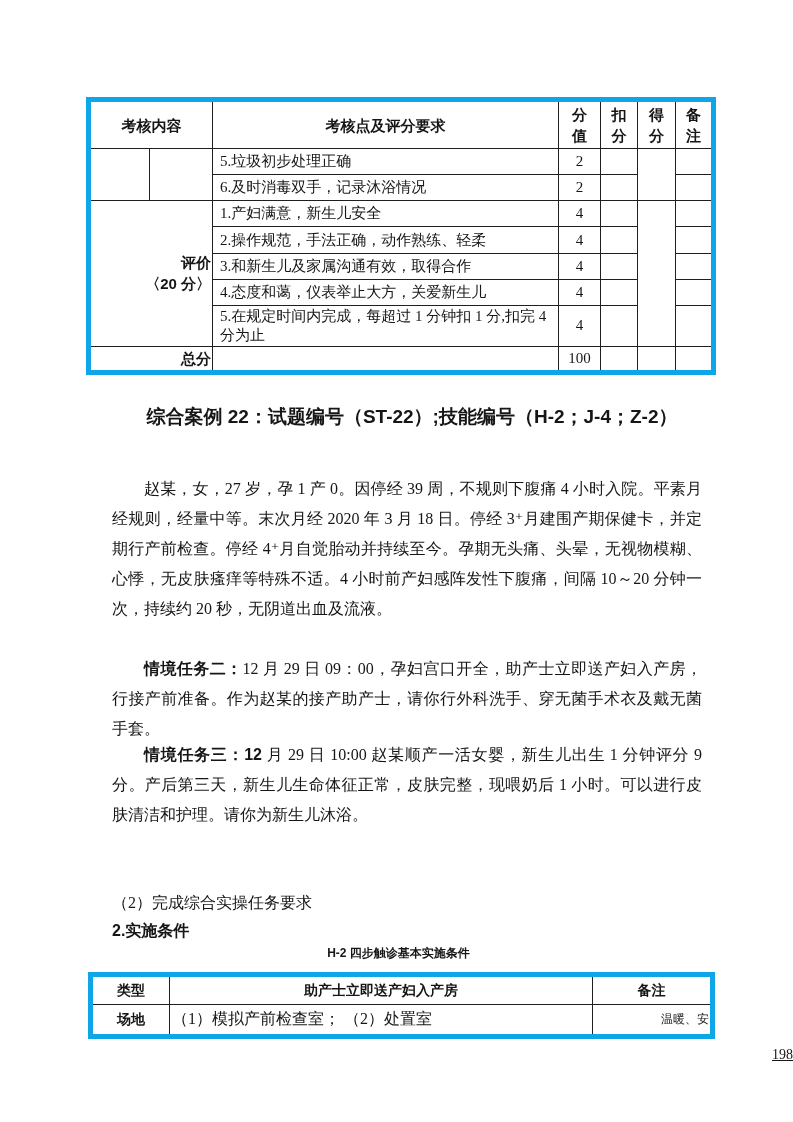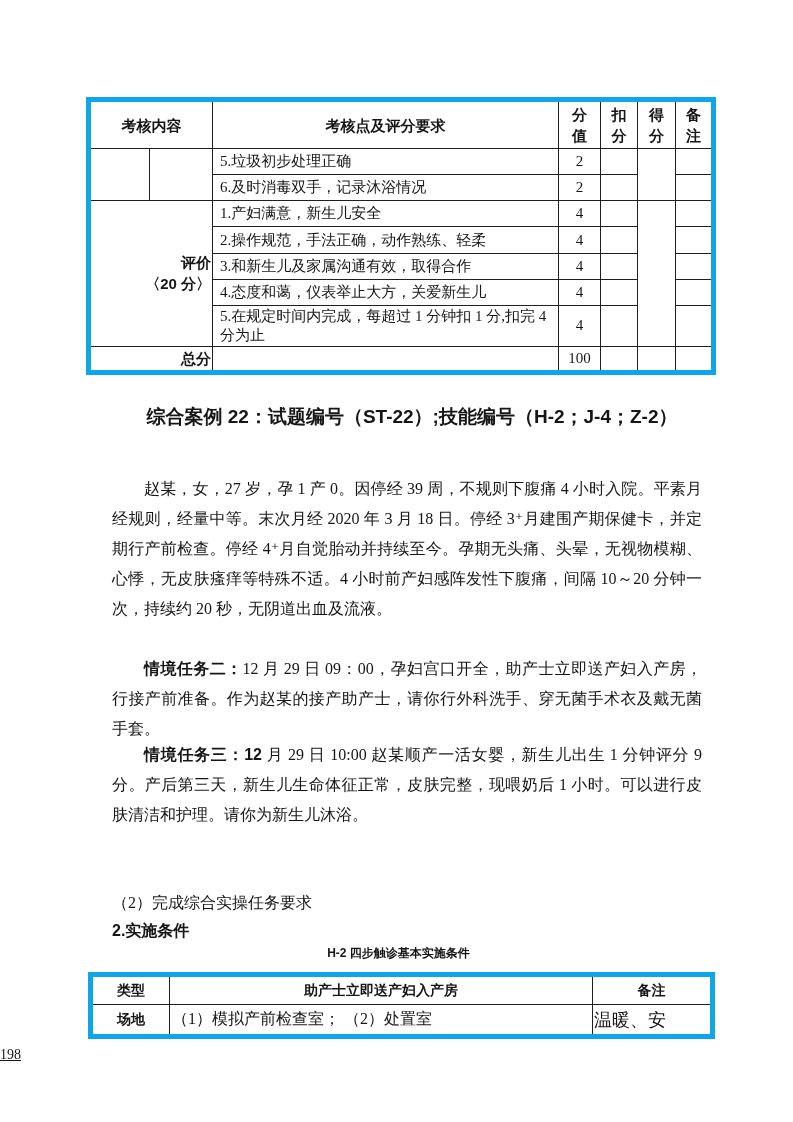--- a/index.html
+++ b/index.html
@@ -24,21 +24,21 @@
     line-height:1.25; vertical-align:middle;
   }
   td.num { font-size:15px; text-align:center; vertical-align:middle; padding:0 2px; }
   td.group, td.total {
     font-family:"Liberation Sans","DejaVu Sans",sans-serif; font-weight:bold;
     font-size:15px; text-align:right; vertical-align:middle; line-height:1.45;
   }
   .impl-table { position:absolute; left:88px; top:972px; width:622px; }
   .impl-table th.hd { font-size:14px; }
   td.cond { font-size:16px; text-align:left; padding:2px 4px 2px 2px; vertical-align:middle; }
-  td.note-val { font-size:18px; text-align:left; vertical-align:middle; }
+  td.note-val { font-size:12px; text-align:right; vertical-align:middle; }
   td.rowhead {
     font-family:Liberation Serif, serif; font-weight:bold;
     font-size:14px; text-align:center; vertical-align:middle;
   }
   
   .heading {
     position:absolute; left:112px; top:404px; width:600px;
     font-family:"Liberation Sans","DejaVu Sans",sans-serif; font-weight:bold;
     font-size:19px; line-height:26px; white-space:nowrap;text-align:center;
   }
@@ -49,21 +49,21 @@
   .indent { text-indent:2em; }
   .lead, .sec {
     font-family:"Liberation Sans","DejaVu Sans",sans-serif; font-weight:bold;
   }
   .caption-block {
     position:absolute; left:86px; top:941px; width:625px; text-align:center;
     font-family:"Liberation Sans","DejaVu Sans",sans-serif; font-weight:bold;
     font-size:12px; line-height:24px;
   }
   .page-number {
-    position:absolute; left:0; top:1046px; width:793px; text-align:left;
+    position:absolute; left:0; top:1046px; width:793px; text-align:right;
     font-size:14px; line-height:18px;text-decoration:underline;
   }
 </style>
 </head>
 <body>
 
 <div class="page">
 
   <table class="score-table">
     <colgroup>

